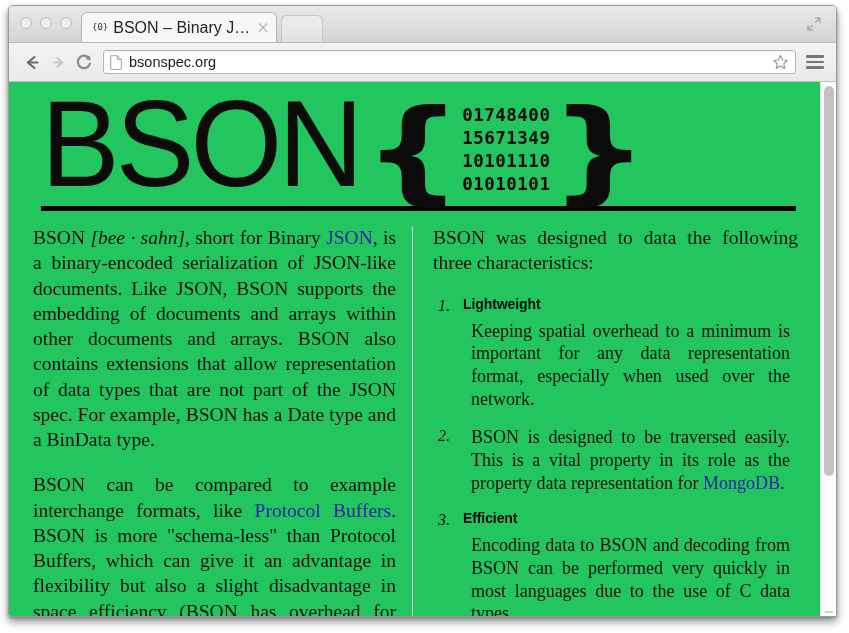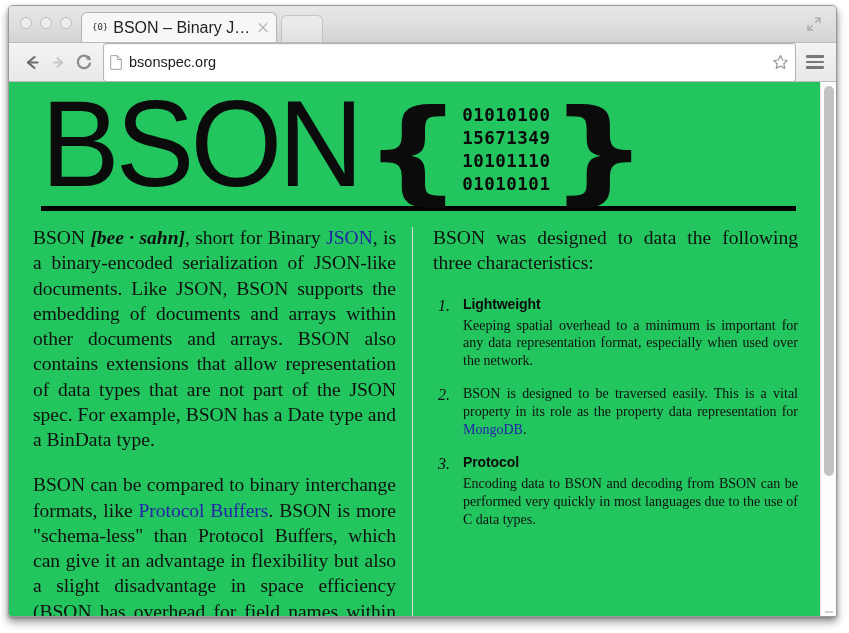--- a/index.html
+++ b/index.html
@@ -148,21 +148,21 @@
     height: 26px;
     display: flex;
     align-items: center;
     justify-content: center;
     flex: 0 0 auto;
   }
   .nav-btn svg { display: block; }
 
   .omnibox {
     flex: 1;
-    height: 39px;
+    height: 24px;
     margin-left: 6px;
     margin-right: 8px;
     background: #ffffff;
     border: 1px solid #b5b5b5;
     border-radius: 3px;
     display: flex;
     align-items: center;
     padding: 0 6px;
     box-sizing: border-box;
     box-shadow: inset 0 1px 2px rgba(0,0,0,0.06);
@@ -302,21 +302,21 @@
     color: #111111;
     text-align: justify;
     margin: 0 0 20px 0;
     hyphens: auto;
     -webkit-hyphens: auto;
   }
   p.body:last-child { margin-bottom: 0; }
 
   .lead-in {
     font-style: italic;
-    font-weight: 700;
+    font-weight: 400;
     margin-top: 40px;
   }
 
   a.link {
     color: #2524a8;
     text-decoration: none;
   }
 
   
   ol.chars {
@@ -344,25 +344,25 @@
   .char-title {
     font-family: "Liberation Sans", sans-serif;
     font-weight: 700;
     font-size: 14px;
     color: #0c0c0c;
     margin: 0 0 5px 0;
     letter-spacing: -0.1px;
   }
   .char-body {
     font-family: "Liberation Serif", serif;
-    font-size: 14px;
+    font-size: 18px;
     line-height: 1.26;
     color: #111111;
     text-align: justify;
-    margin: 0;
+    margin: 8px;
     hyphens: auto;
     -webkit-hyphens: auto;
   }
 
   
   .scrollbar {
     position: absolute;
     right: 0;
     top: 0;
     bottom: 0;
@@ -464,36 +464,36 @@
 
     <div class="viewport">
       <div class="page">
         <div class="content">
 
           <div class="logo-row">
             <span class="logo-word">BSON</span>
             <span class="logo-braces">
               <span class="brace brace-left">{</span>
               <span class="bits">
-                <div>01010100</div>
+                <div>01748400</div>
                 <div>15671349</div>
                 <div>10101110</div>
                 <div>01010101</div>
               </span>
               <span class="brace brace-right">}</span>
             </span>
           </div>
           <div class="logo-rule"></div>
 
           <div class="columns">
 
             <div class="col-left">
               <p class="body"><span>BSON </span><span class="lead-in">[bee · sahn]</span><span>, short for Binary </span><a class="link" href="#">JSON</a><span>, is a binary-encoded serialization of JSON-like documents. Like JSON, BSON supports the embedding of documents and arrays within other documents and arrays. BSON also contains extensions that allow representation of data types that are not part of the JSON spec. For example, BSON has a Date type and a BinData type.</span></p>
 
-              <p class="body"><span>BSON can be compared to binary interchange formats, like </span><a class="link" href="#">Protocol Buffers</a><span>. BSON is more "schema-less" than Protocol Buffers, which can give it an advantage in flexibility but also a slight disadvantage in space efficiency (BSON has overhead for field names within the serialized data).</span></p>
+              <p class="body"><span>BSON can be compared to example interchange formats, like </span><a class="link" href="#">Protocol Buffers</a><span>. BSON is more "schema-less" than Protocol Buffers, which can give it an advantage in flexibility but also a slight disadvantage in space efficiency (BSON has overhead for field names within the serialized data).</span></p>
             </div>
 
             <div class="col-divider"></div>
 
             <div class="col-right">
               <p class="body">BSON was designed to data the following three characteristics:</p>
 
               <ol class="chars">
                 <li>
                   <span class="char-num">1.</span>
@@ -501,21 +501,21 @@
                   <p class="char-body">Keeping spatial overhead to a minimum is important for any data representation format, especially when used over the network.</p>
                 </li>
 
                 <li>
                   <span class="char-num">2.</span>
                   <p class="char-body"><span>BSON is designed to be traversed easily. This is a vital property in its role as the property data representation for </span><a class="link" href="#">MongoDB</a><span>.</span></p>
                 </li>
 
                 <li>
                   <span class="char-num">3.</span>
-                  <div class="char-title">Protocol</div>
+                  <div class="char-title">Efficient</div>
                   <p class="char-body">Encoding data to BSON and decoding from BSON can be performed very quickly in most languages due to the use of C data types.</p>
                 </li>
               </ol>
             </div>
 
           </div>
         </div>
       </div>
 
       <div class="scrollbar">

